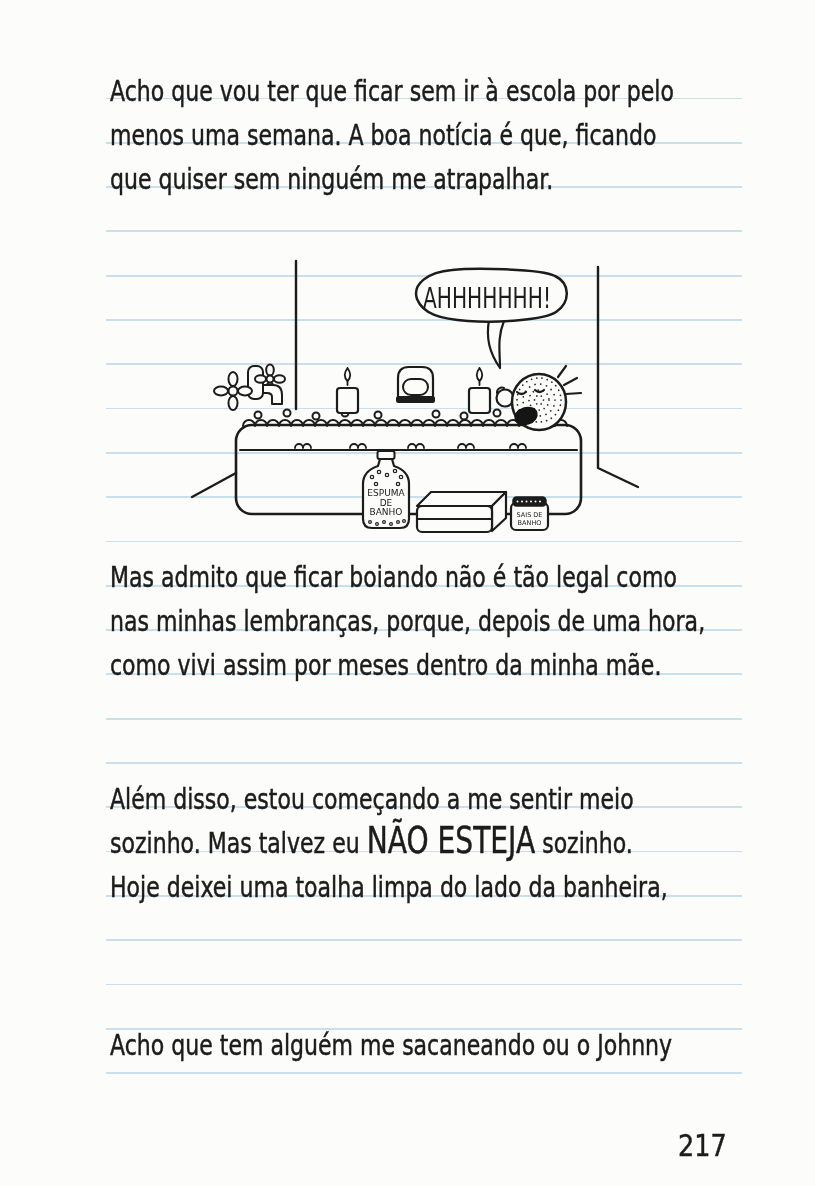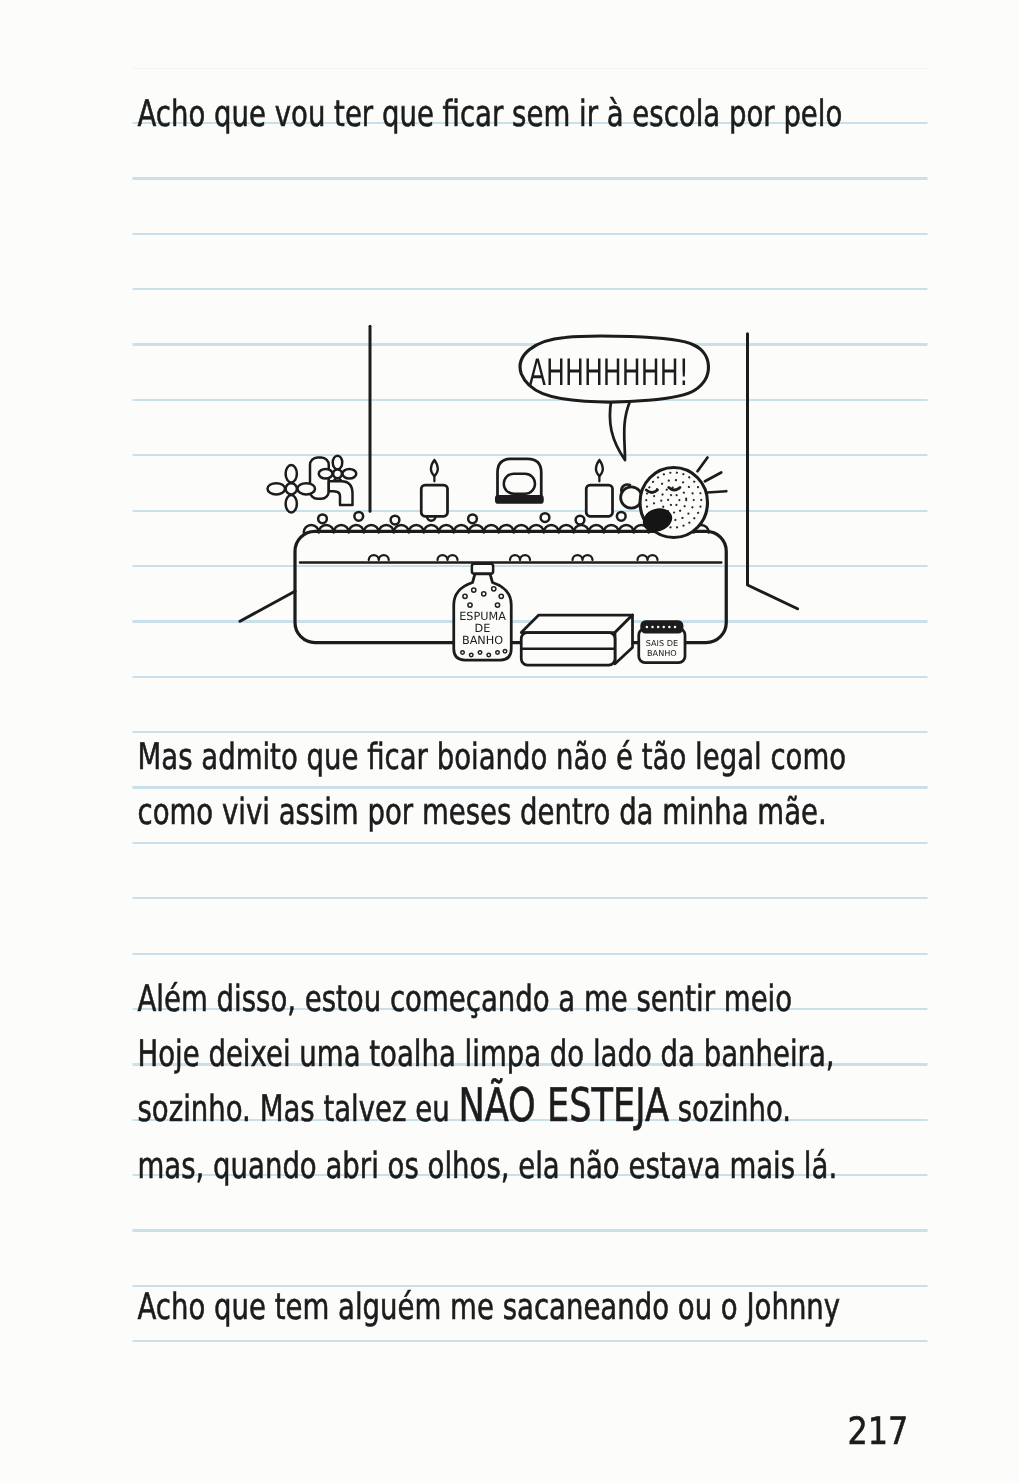--- a/index.html
+++ b/index.html
@@ -33,20 +33,26 @@
   svg .lbl{font-family:"DejaVu Sans", sans-serif;fill:#1c1c1c;stroke:none;}
 </style>
 </head>
 <body>
 
 <div class="rules"></div>
 
 <div class="para" style="top:64px">
   <div class="tl">
       <span class="ink">Acho que vou ter que ficar sem ir à escola por pelo</span>
+    </div>
+  <div class="tl">
+      <span class="ink">menos uma semana. A boa notícia é que, ficando</span>
+    </div>
+  <div class="tl">
+      <span class="ink">que quiser sem ninguém me atrapalhar.</span>
     </div>
 </div>
 
 <svg class="illus" width="815" height="1186" viewBox="0 0 815 1186" fill="none" stroke="#1c1c1c" stroke-width="2.4" stroke-linecap="round" stroke-linejoin="round">
 
   <g>
     <path d="M296,261 V409"></path>
     <path d="M598,267 V468 L638,487"></path>
     <path d="M192,497 L236,473"></path>
   </g>
@@ -165,42 +171,42 @@
         <circle cx="526.5" cy="501.5" r="1"></circle>
       <circle cx="531" cy="501.5" r="1"></circle>
         <circle cx="535.5" cy="501.5" r="1"></circle>
         <circle cx="540" cy="501.5" r="1"></circle>
     </g>
     <text class="lbl" x="529.5" y="517" text-anchor="middle" font-size="6.5">SAIS DE</text>
     <text class="lbl" x="529.5" y="524.5" text-anchor="middle" font-size="6.5">BANHO</text>
   </g>
 </svg>
 
-<div class="para" style="top:578px">
+<div class="para" style="top:550px">
   <div class="tl">
       <span class="ink">Mas admito que ficar boiando não é tão legal como</span>
     </div>
   <div class="tl">
+      <span class="ink">nas minhas lembranças, porque, depois de uma hora,</span>
+    </div>
+  <div class="tl">
       <span class="ink">como vivi assim por meses dentro da minha mãe.</span>
     </div>
 </div>
 
 <div class="para" style="top:772px">
   <div class="tl">
       <span class="ink">Além disso, estou começando a me sentir meio</span>
     </div>
   <div class="tl">
+      <span class="ink">sozinho. Mas talvez eu <span class="emph">NÃO ESTEJA</span> sozinho.</span>
+    </div>
+  <div class="tl">
       <span class="ink">Hoje deixei uma toalha limpa do lado da banheira,</span>
     </div>
-  <div class="tl">
-      <span class="ink">sozinho. Mas talvez eu <span class="emph">NÃO ESTEJA</span> sozinho.</span>
-    </div>
-  <div class="tl">
-      <span class="ink">mas, quando abri os olhos, ela não estava mais lá.</span>
-    </div>
 </div>
 
 <div class="para" style="top:1018px">
   <div class="tl">
       <span class="ink">Acho que tem alguém me sacaneando ou o Johnny</span>
     </div>
 </div>
 
 <div class="pagenum">217</div>
 

